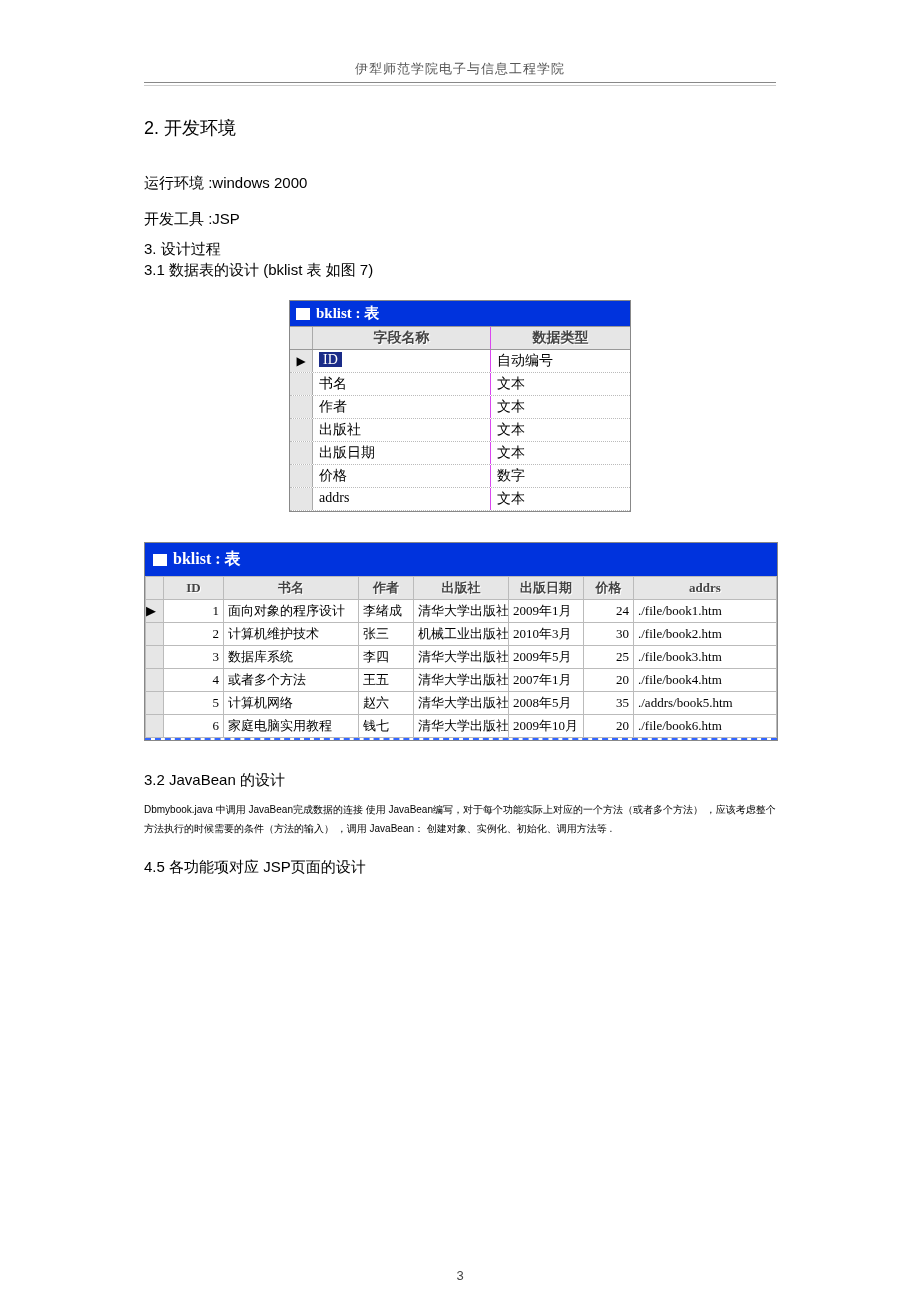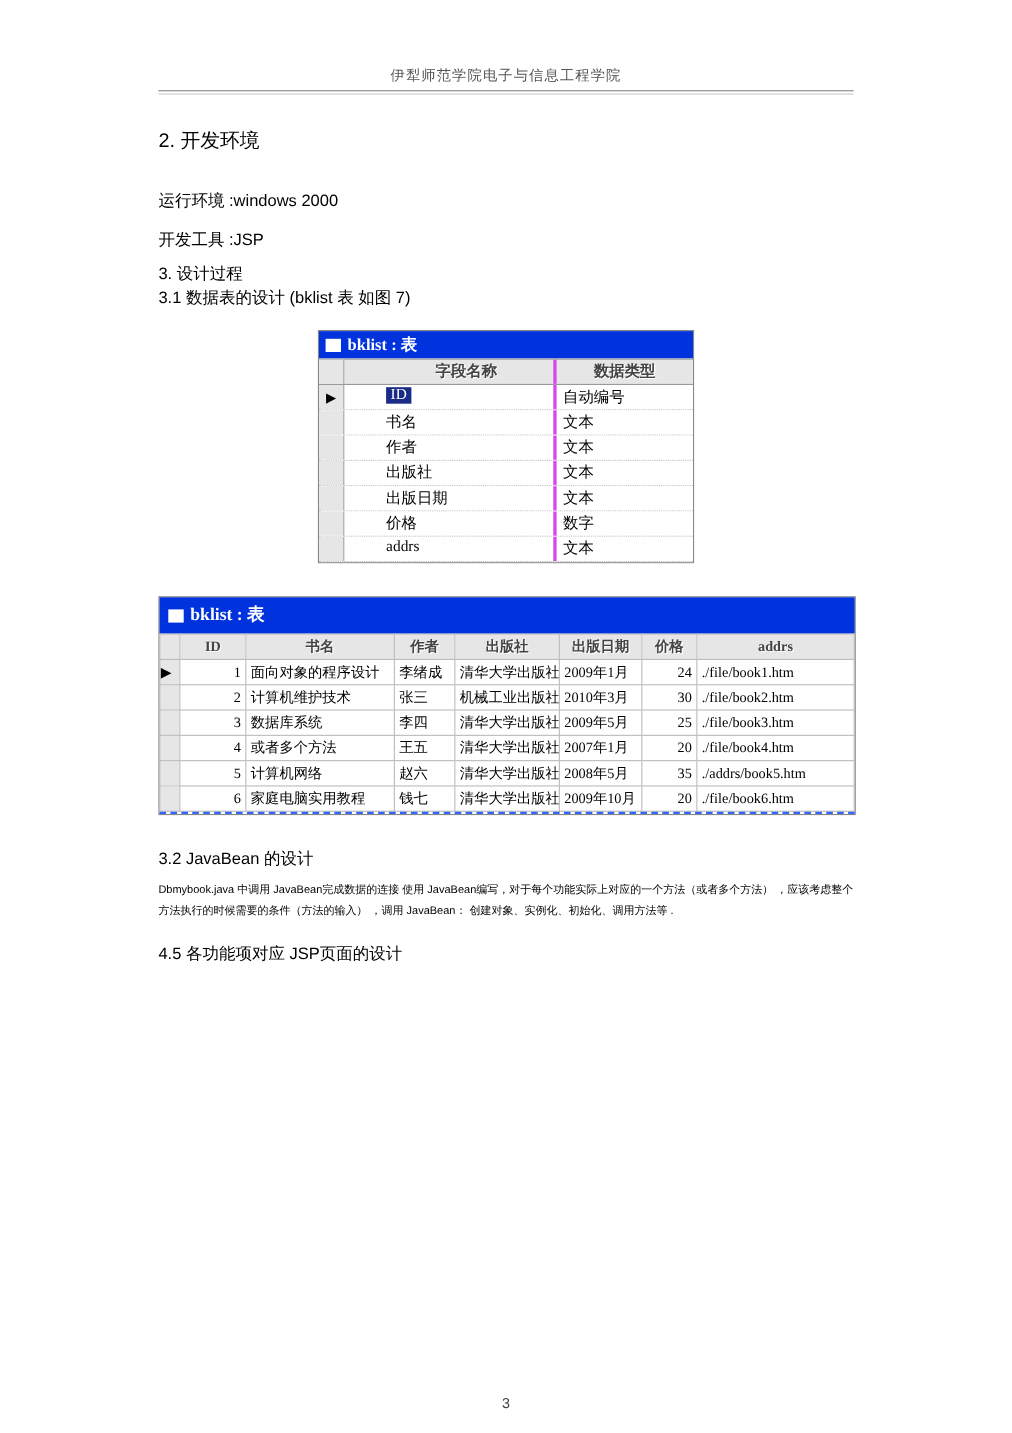--- a/index.html
+++ b/index.html
@@ -85,22 +85,21 @@
     border-right: 1px solid #aaa;
     background: #e6e6e6;
     display: flex;
     align-items: center;
     justify-content: center;
     font-size: 12px;
   }
   .schema-head .c2, .schema-row .c2 {
     flex: 1.3;
     padding: 2px 6px;
-    border-right: 3px solid #d946ef;
-    margin-left: 32px;
+    border-right: 1px solid #d946ef;
   }
   .schema-head .c3, .schema-row .c3 {
     flex: 1;
     padding: 2px 6px;
   }
   .schema-head > div { text-align: center; }
   .schema-row {
     display: flex;
     border-bottom: 1px dotted #bbb;
     background: #fff;

